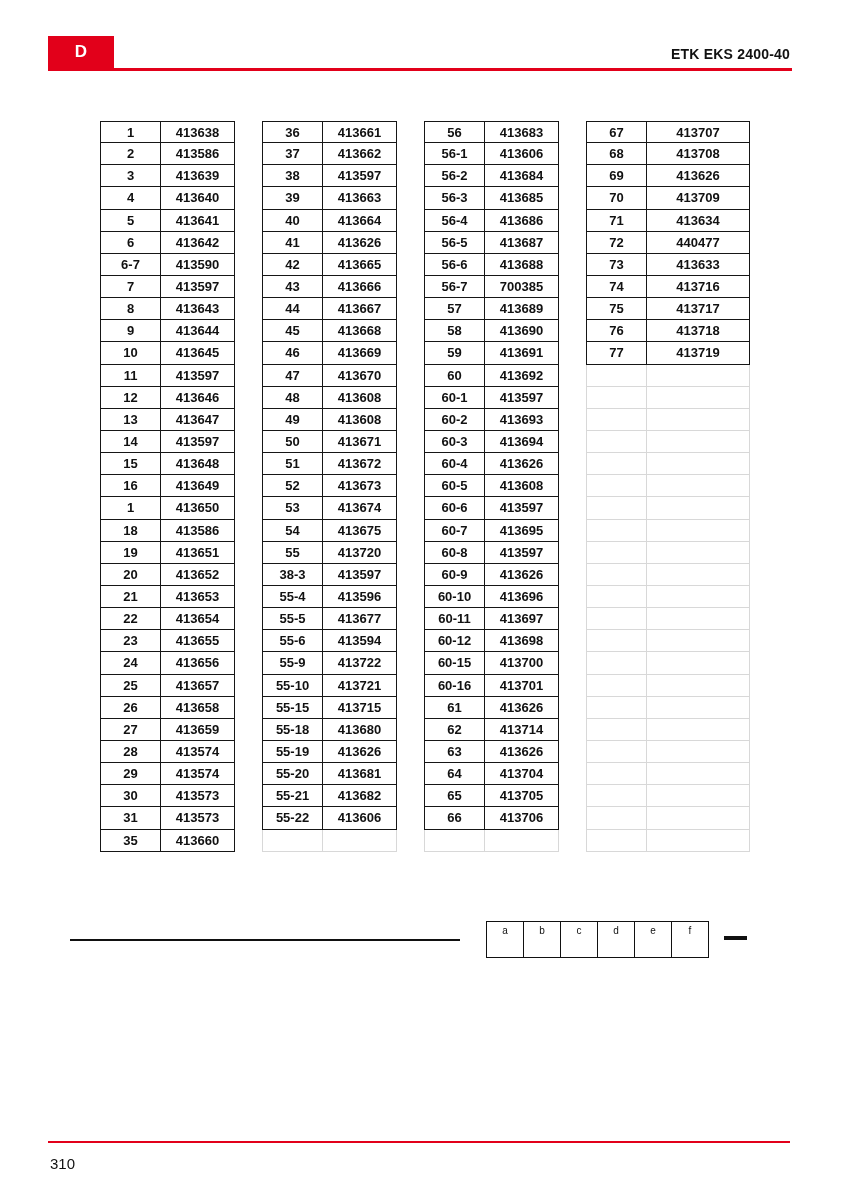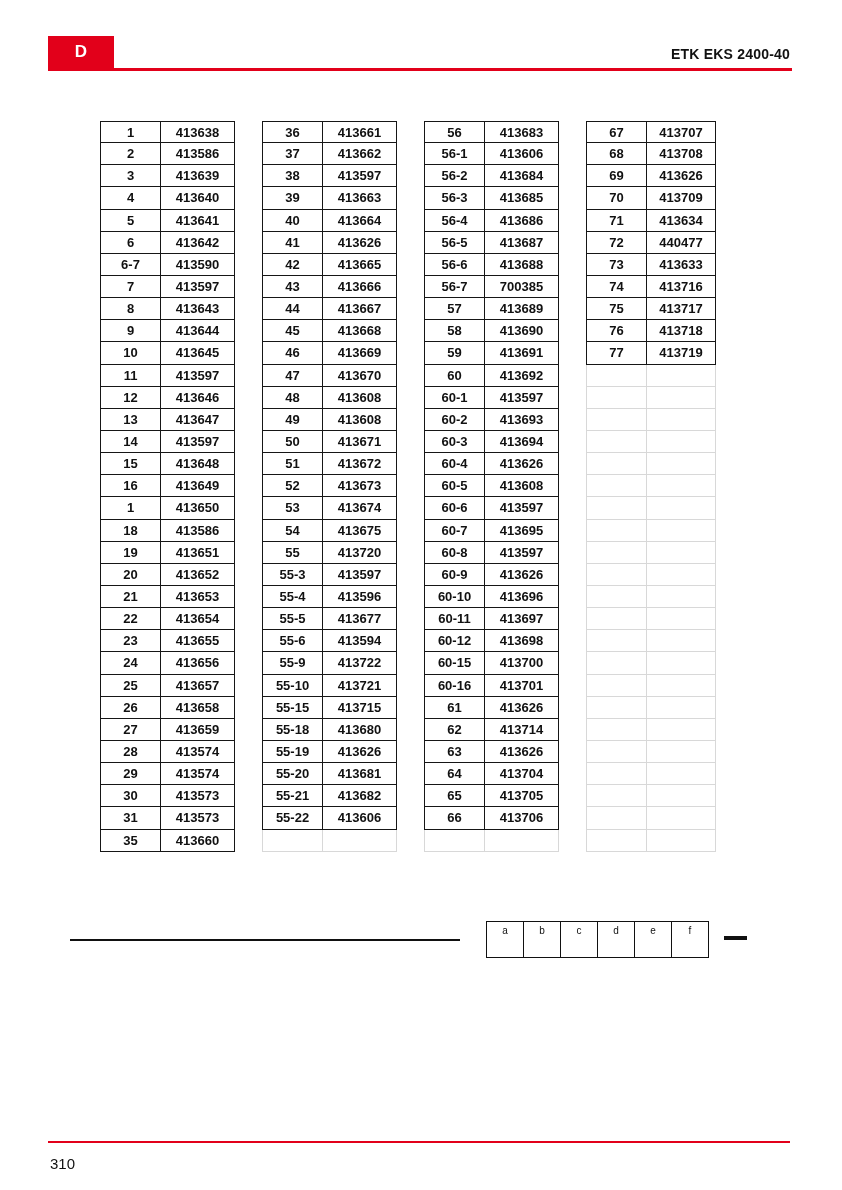--- a/index.html
+++ b/index.html
@@ -46,21 +46,21 @@
   .pcell {
     height: 100%;
     display: flex; align-items: center; justify-content: center;
     border-left: 1px solid var(--ink);
     border-bottom: 1px solid var(--ink);
     font-size: 13px; font-weight: bold; color: #111111;
     overflow: hidden; white-space: nowrap;
   }
   .pcell.pos  { width: 60px; }
   .pcell.part { width: 75px; border-right: 1px solid var(--ink); }
-  .ptable:nth-child(4) .pcell.part { width: 70px; }
+  .ptable:nth-child(4) .pcell.part { width: 104px; }
   .prow:first-child .pcell { border-top: 1px solid var(--ink); }
   .prow.ghost .pcell {
     border-left-color: var(--ghost);
     border-bottom-color: var(--ghost);
     border-right-color: var(--ghost);
     border-top-color: var(--ghost);
   }
 
   
   .legend-line-left {
@@ -319,21 +319,21 @@
         </div>
         <div class="prow">
           <div class="pcell pos">54</div>
           <div class="pcell part">413675</div>
         </div>
         <div class="prow">
           <div class="pcell pos">55</div>
           <div class="pcell part">413720</div>
         </div>
         <div class="prow">
-          <div class="pcell pos">55-3</div>
+          <div class="pcell pos">38-3</div>
           <div class="pcell part">413597</div>
         </div>
         <div class="prow">
           <div class="pcell pos">55-4</div>
           <div class="pcell part">413596</div>
         </div>
         <div class="prow">
           <div class="pcell pos">55-5</div>
           <div class="pcell part">413677</div>
         </div>

